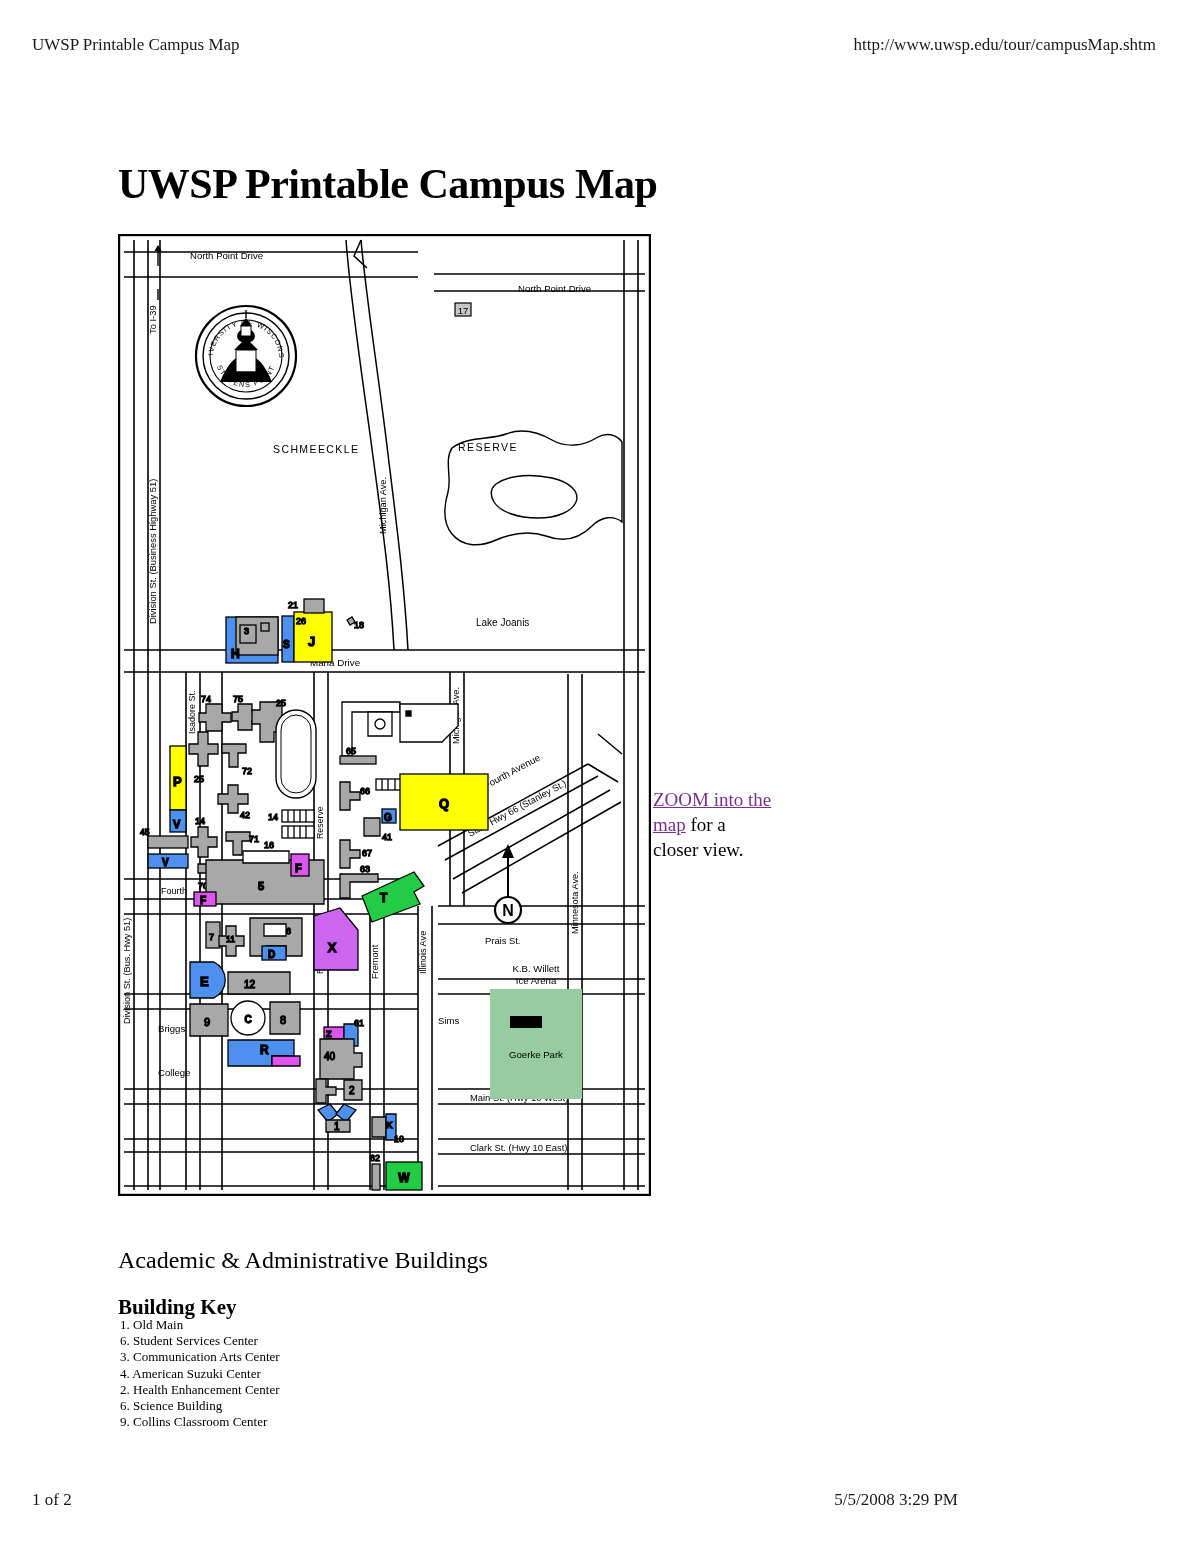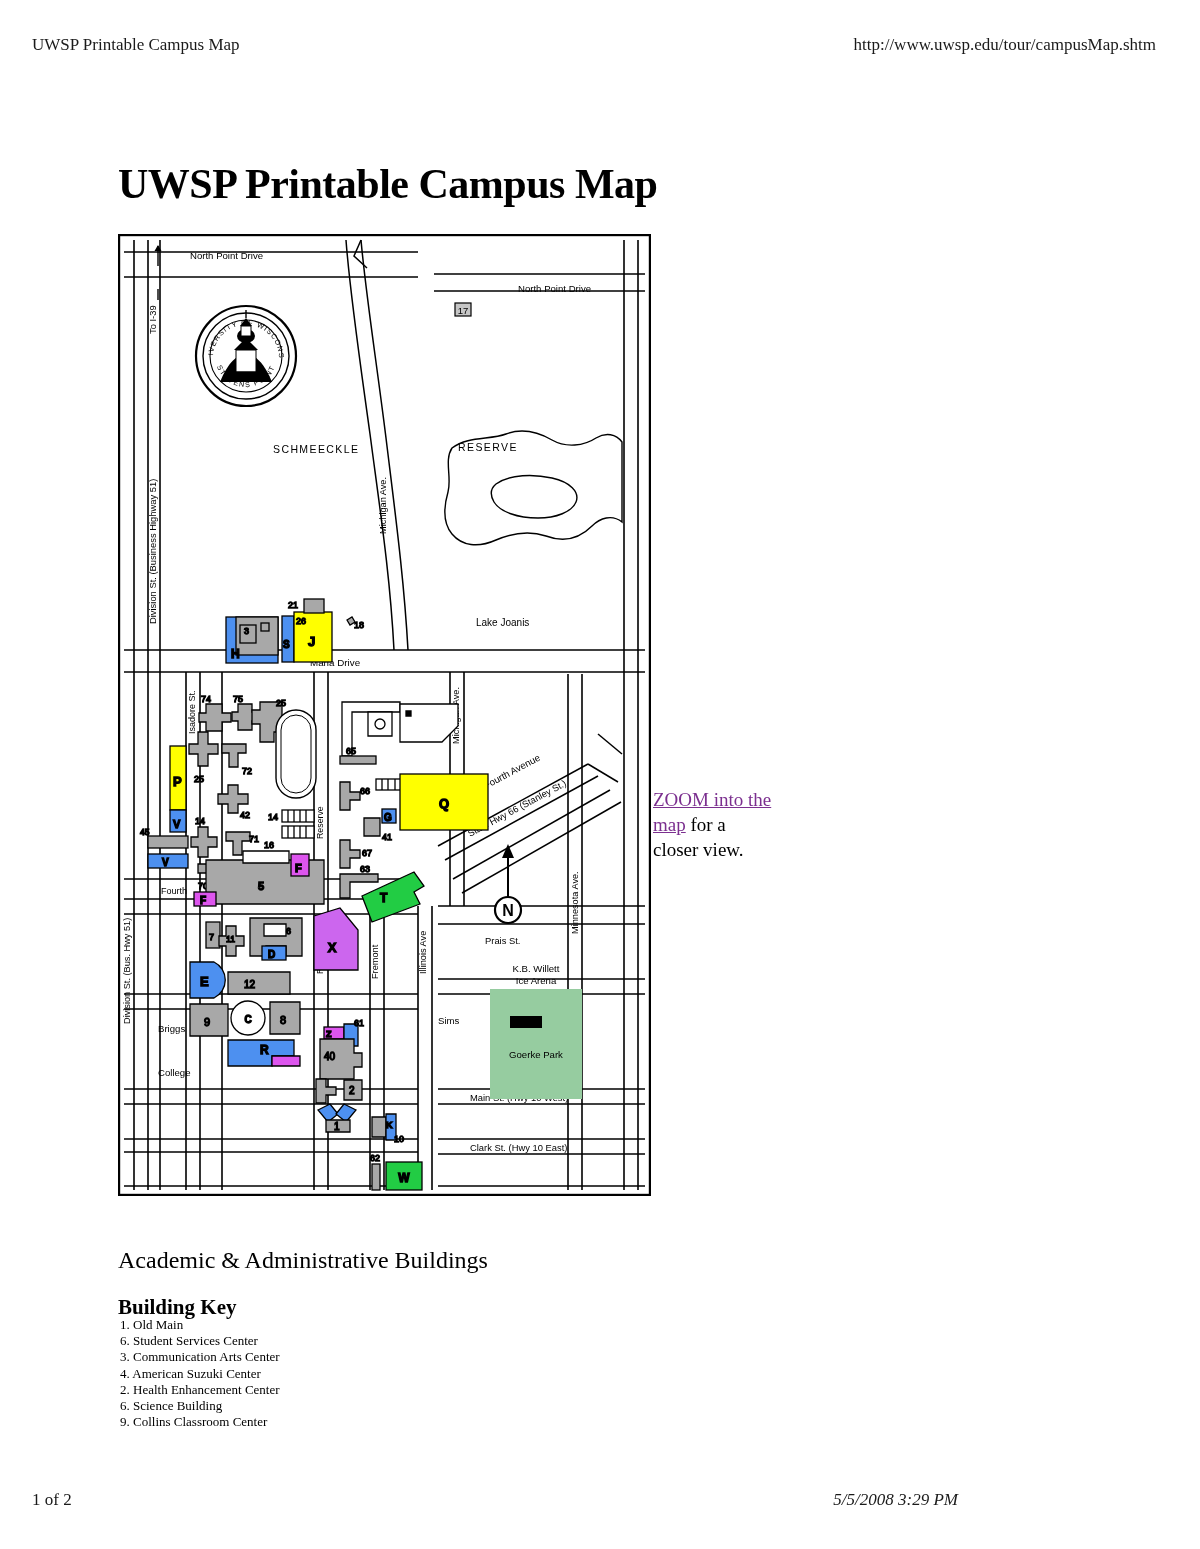--- a/index.html
+++ b/index.html
@@ -39,21 +39,21 @@
     left: 0;
     width: 988px;
     height: 22px;
     display: flex;
     justify-content: space-between;
     align-items: center;
     font-size: 17px;
     color: #1a1a1a;
   }
   .print-footer .pf-left  { margin-left: 32px; }
-  .print-footer .pf-right { margin-right: 30px; font-style: italic; }
+  .print-footer .pf-right { margin-right: 30px; }
 
   
   .page-title {
     position: absolute;
     left: 118px;
     top: 132px;
     font-size: 42px;
     font-weight: bold;
     letter-spacing: -0.5px;
     white-space: nowrap;

